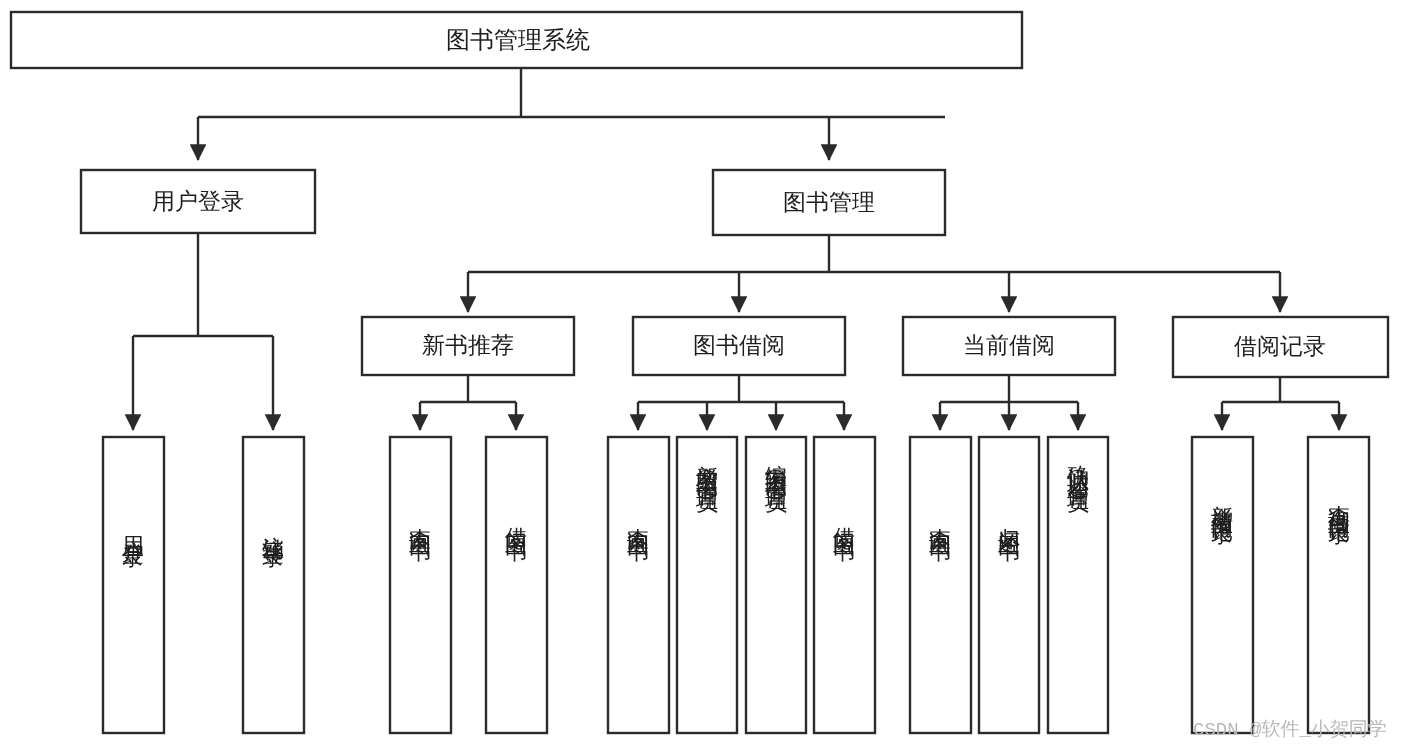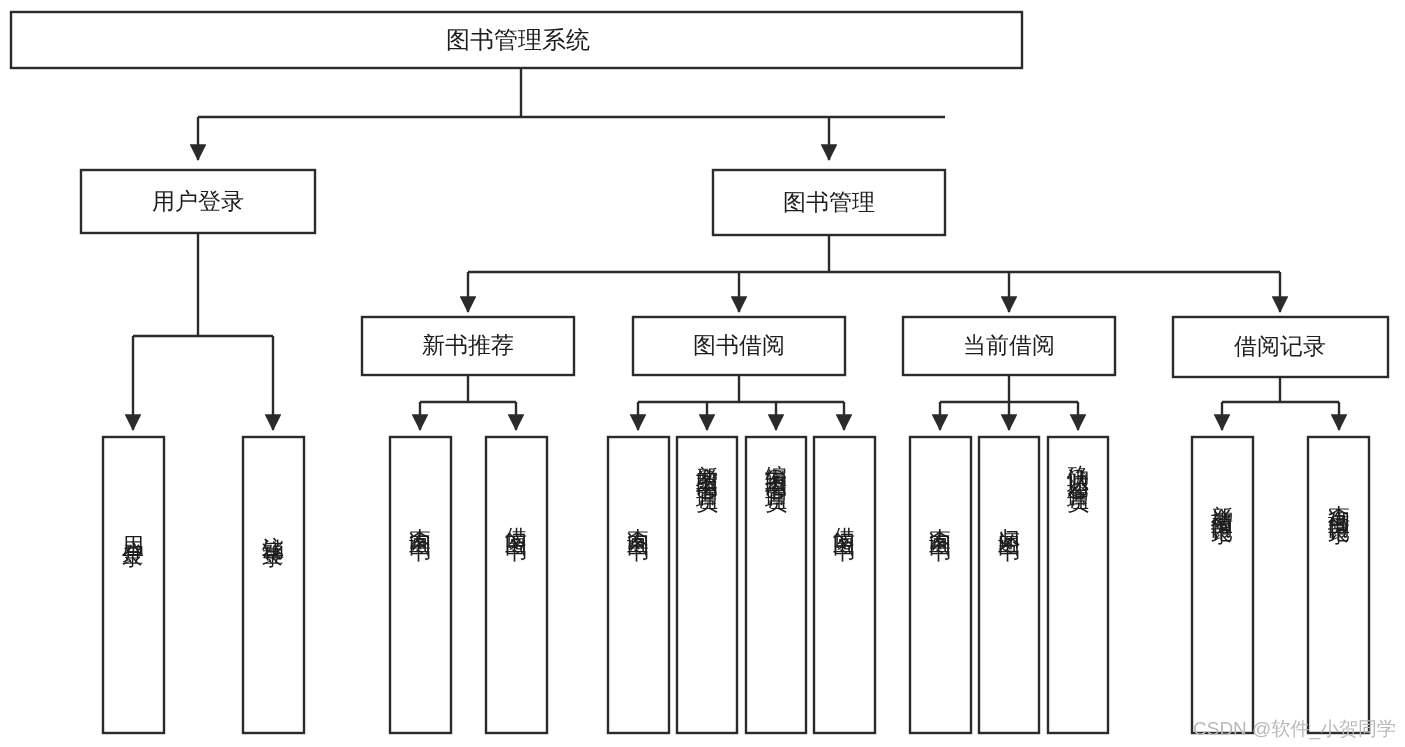--- a/index.html
+++ b/index.html
@@ -62,21 +62,21 @@
     line-height: 1;
     letter-spacing: 4px;
     color: #1d1d1d;
     white-space: nowrap;
     text-align: center;
     pointer-events: none;
     transform: translateX(-50%);
   }
   .watermark {
     position: absolute;
-    font-family: Liberation Sans, sans-serif;
+    font-family: Liberation Mono, monospace;
     font-size: 19px;
     color: #b9b9b9;
     white-space: nowrap;
   }
 </style>
 </head>
 <body>
 
 <div id="diagram-root">
 

